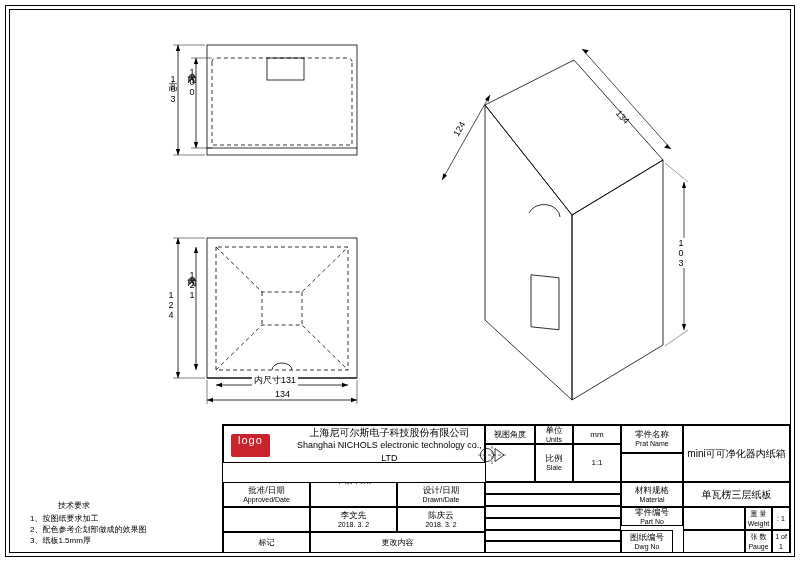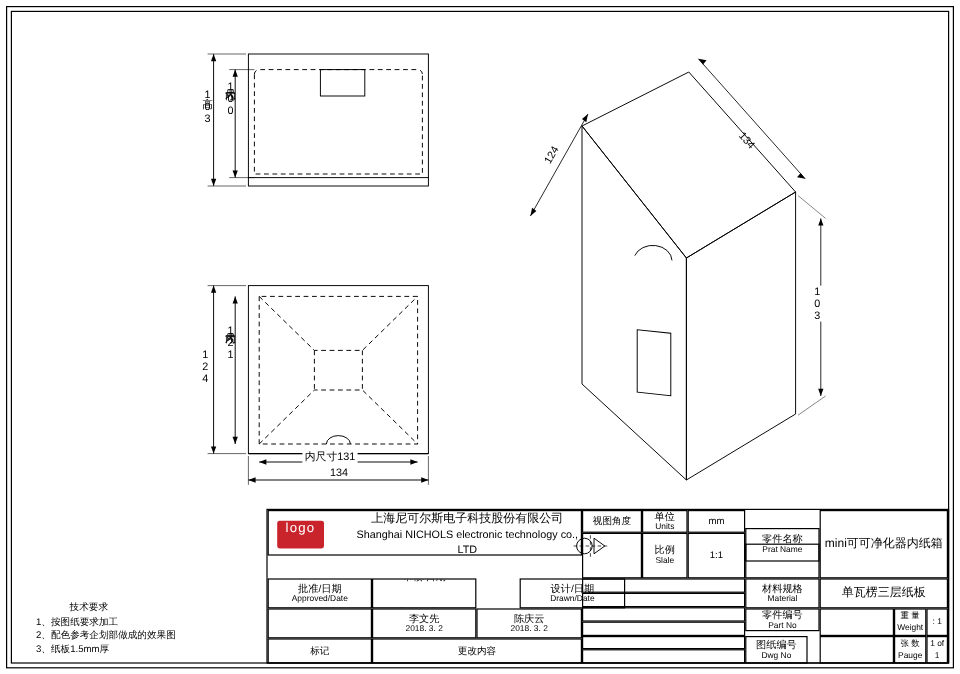--- a/index.html
+++ b/index.html
@@ -247,38 +247,38 @@
       <span class="en">Units</span>
     </div>
     <div class="cell" style="left:350px; top:0; width:48px; height:19px;">mm</div>
 
     <div class="cell two-line" style="left:312px; top:19px; width:38px; height:38px;">
       <span class="cn">比例</span>
       <span class="en">Slale</span>
     </div>
     <div class="cell" style="left:350px; top:19px; width:48px; height:38px;">1:1</div>
 
-    <div class="cell two-line" style="left:398px; top:15px; width:62px; height:28px;">
+    <div class="cell two-line" style="left:398px; top:0; width:62px; height:28px;">
       <span class="cn">零件名称</span>
       <span class="en">Prat Name</span>
     </div>
     <div class="cell" style="left:460px; top:0; width:107px; height:57px;">
       <span class="mid-cn">mini可可净化器内纸箱</span>
     </div>
     <div class="cell" style="left:398px; top:28px; width:62px; height:29px;"></div>
 
     <div class="cell two-line" style="left:0; top:57px; width:87px; height:25px;">
       <span class="cn">批准/日期</span>
       <span class="en">Approved/Date</span>
     </div>
     <div class="cell two-line" style="left:87px; top:57px; width:87px; height:25px;gap:20px;">
       <span class="cn">审核/日期</span>
       <span class="en">Checked/Date</span>
     </div>
-    <div class="cell two-line" style="left:174px; top:57px; width:88px; height:25px;margin-left:36px;">
+    <div class="cell two-line" style="left:174px; top:57px; width:88px; height:25px;">
       <span class="cn">设计/日期</span>
       <span class="en">Drawn/Date</span>
     </div>
 
     <div class="cell" style="left:0; top:82px; width:87px; height:25px;">
       <span></span>
     </div>
     <div class="cell two-line" style="left:87px; top:82px; width:87px; height:25px;">
       <span class="cn">李文先</span>
       <span class="en">2018. 3. 2</span>

